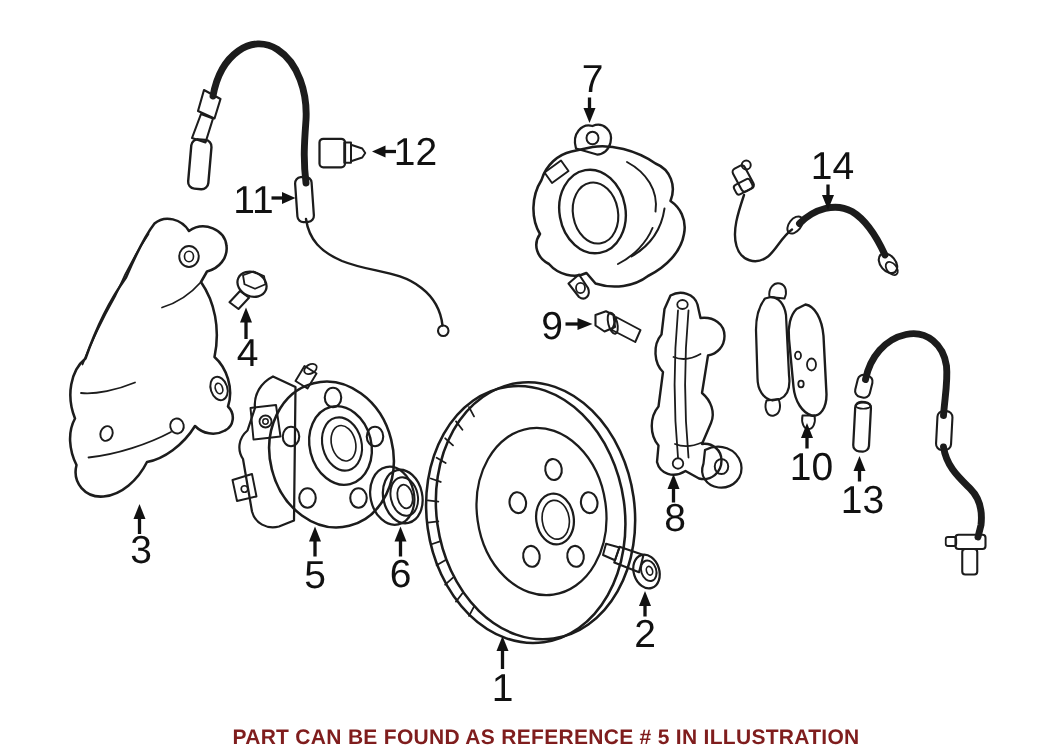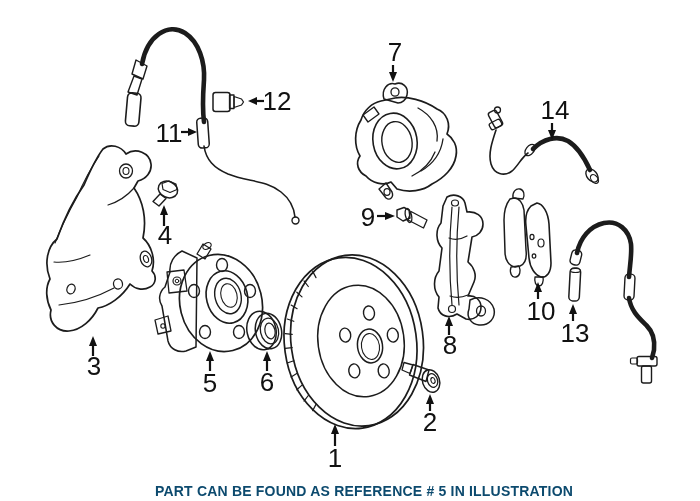--- a/index.html
+++ b/index.html
@@ -21,21 +21,21 @@
   .callout polygon{fill:#111111;stroke:none;}
   .callout text{
     font-family:"Liberation Sans", sans-serif;
     font-size:26px;font-weight:400;fill:#111111;text-anchor:middle;
   }
   #caption{
     position:absolute;left:0;top:483px;width:700px;box-sizing:border-box;
     padding-left:28px;text-align:center;
     font-family:"Liberation Sans", sans-serif;
     font-size:14px;font-weight:700;letter-spacing:.2px;
-    color:#0c4a6e;white-space:nowrap;
+    color:#7f1d1d;white-space:nowrap;
   }
 </style>
 </head>
 <body>
 
 <div id="stage">
 <svg width="700" height="501" viewBox="0 0 700 501">
 
   <g class="part">
     <path class="fw" stroke-width="1.7" d="M103,149 C110,143 121,146 126,154 C136,147 150,153 151,164 C152,172 146,179 138,181 L134,188 C143,201 147,219 143,238 C151,245 156,259 152,271 C157,276 156,284 150,287 C143,291 135,289 130,284 C122,297 109,306 98,308 C92,320 81,330 69,331 C57,332 48,322 51,310 C46,300 45,288 50,279 C44,264 47,247 57,239 C64,219 74,199 84,185 C90,171 96,158 103,149 Z"></path>

